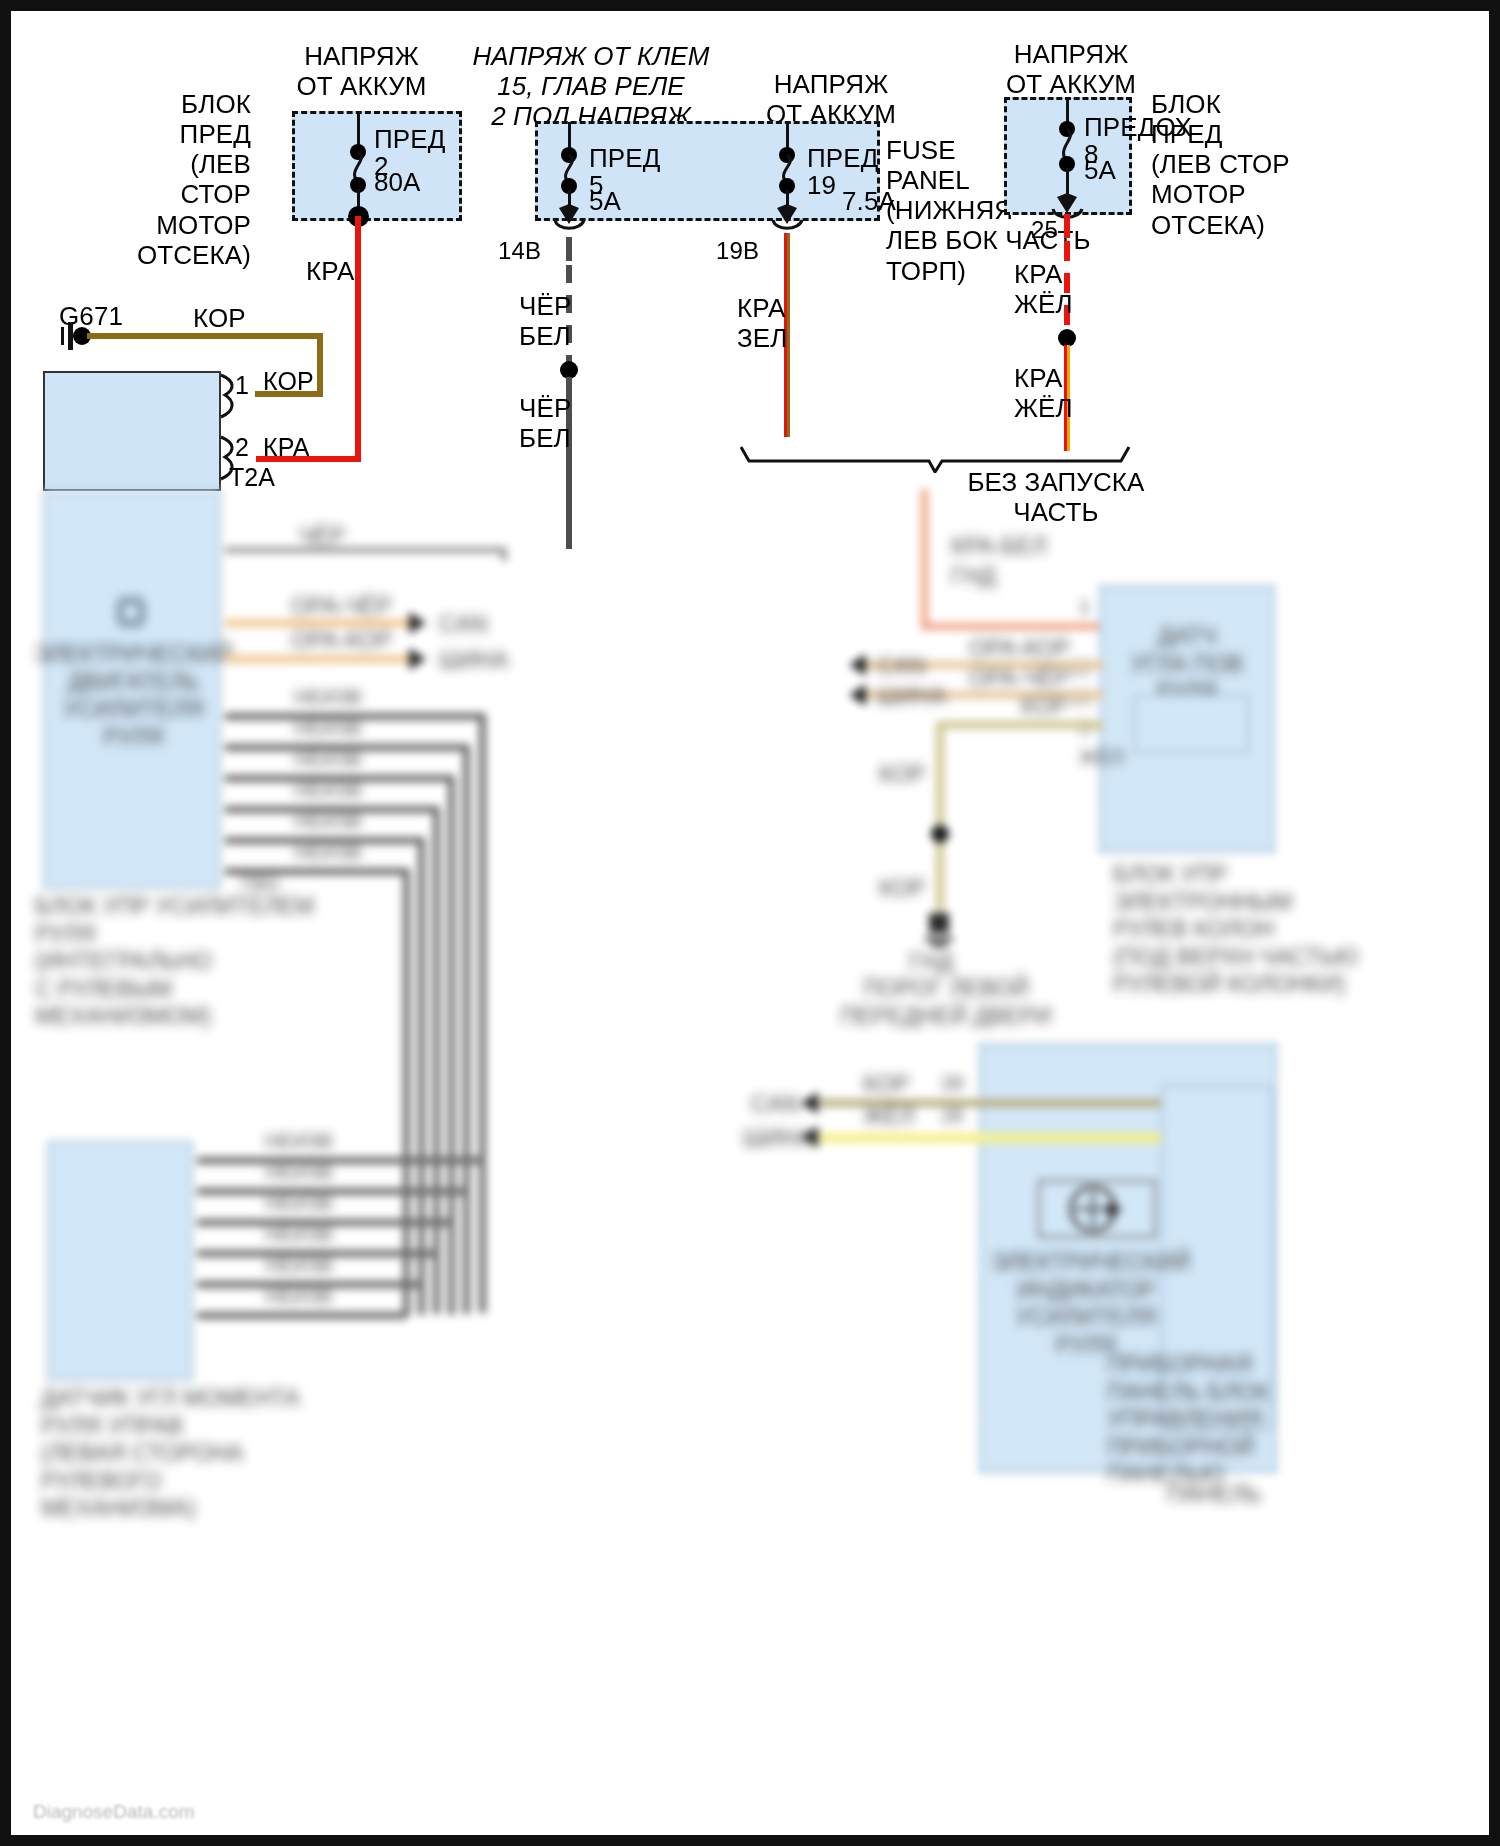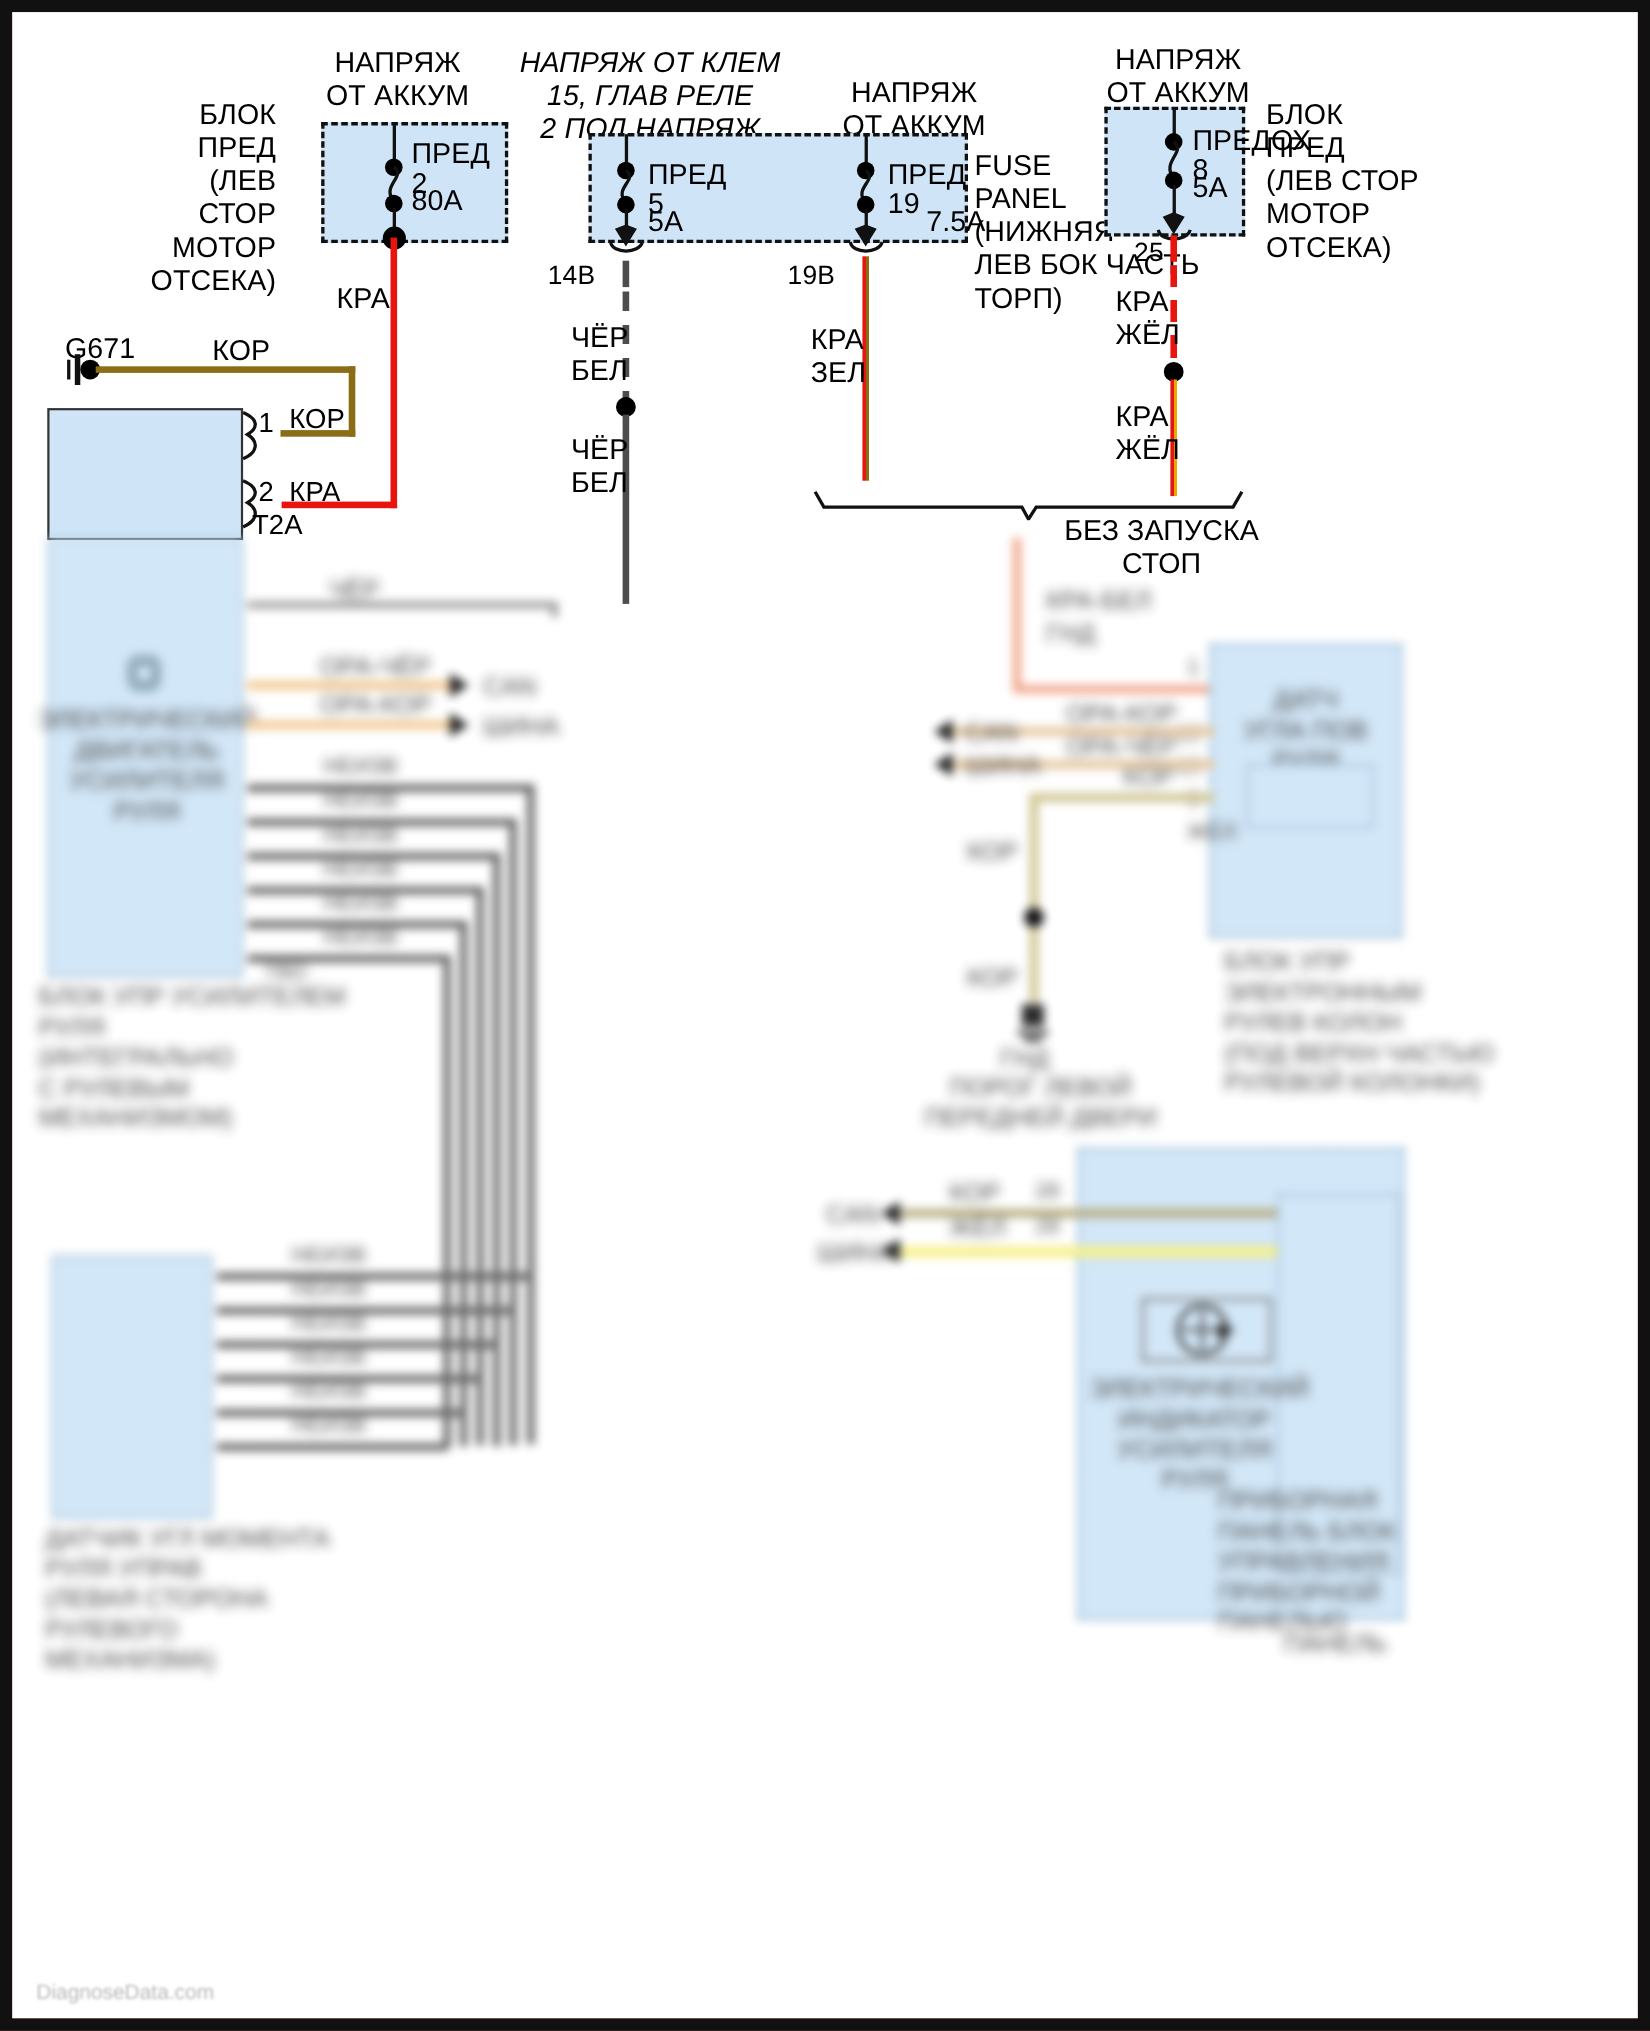--- a/index.html
+++ b/index.html
@@ -1,17 +1,17 @@
 <!DOCTYPE html>
 <html><head>
 <meta charset="utf-8">
 <style>
   html,body{margin:0;padding:0;background:#000;}
   body{font-family:"Liberation Sans","DejaVu Sans",sans-serif;}
-  #page{position:relative;width:1500px;height:1846px;background:#7f1d1d;
+  #page{position:relative;width:1500px;height:1846px;background:#a3a3a3;
         box-sizing:border-box;border:11px solid #111111;overflow:hidden;}
   #canvas{position:absolute;left:0;top:0;width:1478px;height:1824px;background:#fff;}
 
   .t{position:absolute;white-space:pre;color:#000;line-height:1.16;
      font-size:26px;letter-spacing:.1px;}
   .t.sm{font-size:24px;}
   .t.pin{font-size:25px;}
   .ctr{text-align:center;}
   .rt{text-align:right;}
 
@@ -217,21 +217,21 @@
   <div class="dot" style="left:1047px;top:318px;width:18px;height:18px;"></div>
   <div class="w v" style="left:1053px;top:334px;height:106px;
               background:linear-gradient(90deg,#e8150f 0 3px,#f0a800 3px 6px);"></div>
   <div class="t" style="left:1003px;top:352px;">КРА
 ЖЁЛ</div>
 
   <svg style="position:absolute;left:728px;top:434px;" width="392" height="28">
     <path d="M2 2 L10 16 L190 16 L196 27 L203 16 L382 16 L390 2" stroke="#111" stroke-width="3" fill="none"></path>
   </svg>
   <div class="t ctr" style="left:930px;top:456px;width:230px;">БЕЗ ЗАПУСКА
-СТОП</div>
+ЧАСТЬ</div>
 
   <div id="lower">
 
     <div class="box-b" style="left:32px;top:0px;width:178px;height:400px;"></div>
     <svg style="position:absolute;left:96px;top:102px;" width="48" height="44">
       <path d="M8 12 L14 4 L34 4 L40 12 L40 30 L34 38 L14 38 L8 30 Z" fill="#93aec0"></path>
       <circle cx="24" cy="21" r="9" fill="#cfe5f7" stroke="#6f8b9e" stroke-width="3"></circle>
     </svg>
     <div class="lbl ctr deep" style="left:20px;top:152px;width:205px;">ЭЛЕКТРИЧЕСКИЙ
 ДВИГАТЕЛЬ

